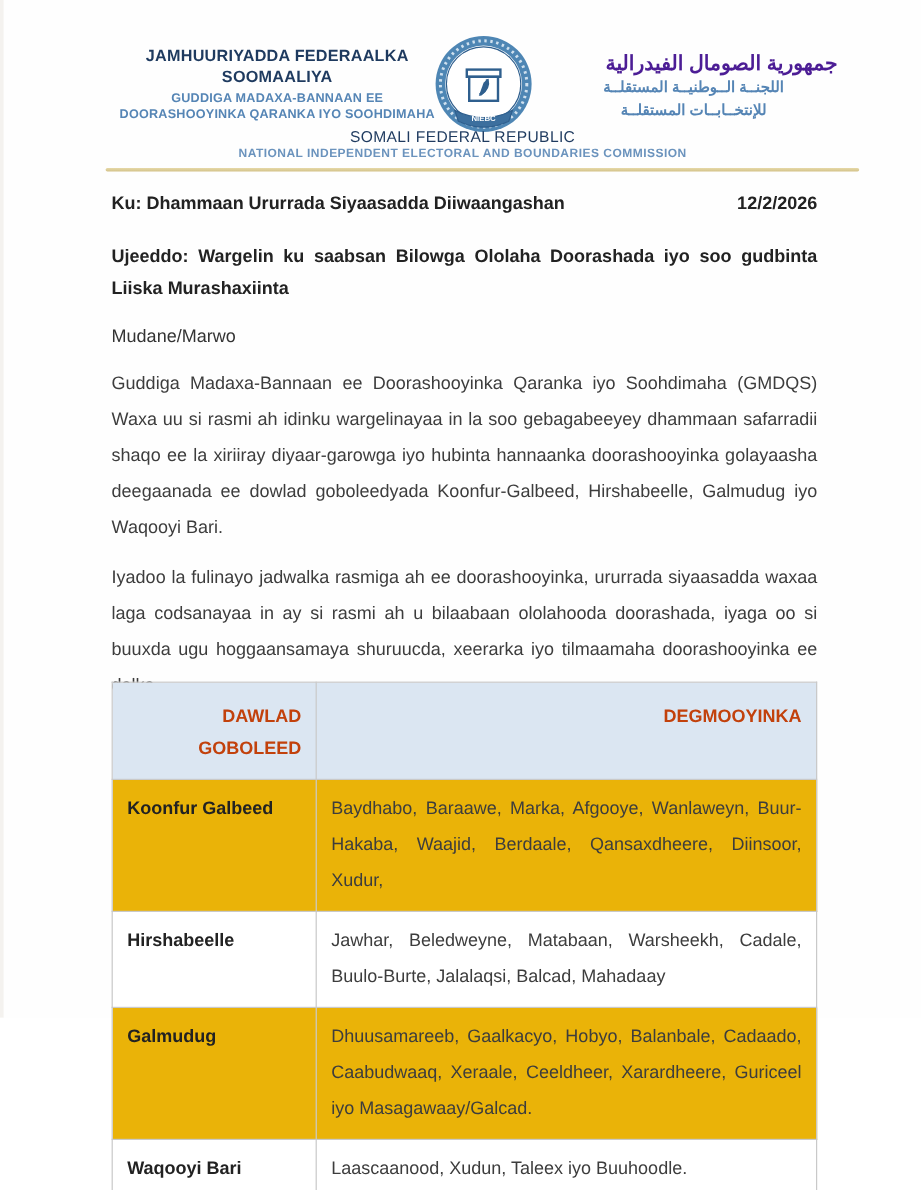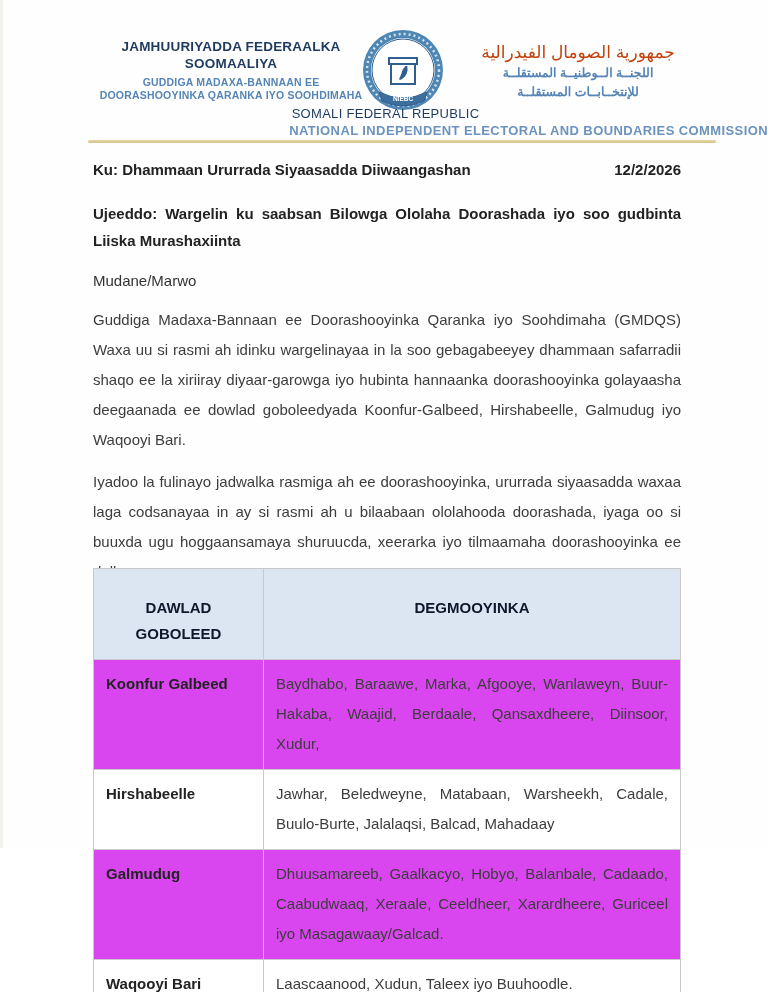--- a/index.html
+++ b/index.html
@@ -34,40 +34,41 @@
   .lh-left .subtitle {
     margin-top:4px;
     font-size:10.5px; font-weight:bold; color:#5585b5;
     line-height:13px; letter-spacing:.2px;
   }
   .lh-right {
     position:absolute; right:70px; top:42px; width:240px;
     text-align:center; direction:rtl;
   }
   .lh-right .ar-title {
-    font-size:17px; font-weight:normal; color:#c2410c;
+    font-size:17px; font-weight:bold; color:#4c1d95;
     line-height:22px;
+    text-align:right;
   }
   .lh-right .ar-sub {
     font-size:12.5px; font-weight:bold; color:#5585b5;
     line-height:19px;
   }
   .logo-wrap {
     position:absolute; left:356px; top:28px; width:88px; height:90px;
   }
   .lh-center-en {
     position:absolute; left:0; right:0; top:106px;
     text-align:center;
   }
   .lh-center-en .en-title {
     font-size:13px; font-weight:normal; color:#1e3a5f; letter-spacing:.3px;
   }
   .lh-center-en .en-sub {
     margin-top:2px;
-    font-size:13px; font-weight:bold; color:#6b93bd; letter-spacing:.4px;text-align:right;
+    font-size:10px; font-weight:bold; color:#6b93bd; letter-spacing:.4px;
   }
   .gold-rule {
     position:absolute; left:85px; top:140px; width:628px; height:3px;
     background:linear-gradient(#e6d9a8,#d3c188);
     border-radius:2px;
   }
   
   .body-text {
     position:absolute; left:90px; top:158px; width:588px;
     font-size:15px; line-height:30px;
@@ -91,27 +92,27 @@
     font-size:15px;
   }
   table.districts th, table.districts td {
     border:1px solid #c9c9c9;
     vertical-align:top;
     padding:9px 12px 10px 12px;
     line-height:30px;
   }
   table.districts th {
     background:#dbe6f2;
-    color:#0f172a; font-weight:bold; text-align:center;
-    line-height:26px; padding-top:26px; padding-bottom:12px;
+    color:#c2410c; font-weight:bold; text-align:right;
+    line-height:26px; padding-top:16px; padding-bottom:12px;
   }
   th .narrow { display:inline-block; max-width:110px; }
   td.state { width:170px; font-weight:bold; color:#222; }
   td.list  { text-align:justify; color:#3d3d3d; }
-  tr.band-gray td { background:#d946ef;margin-top:44px; }
+  tr.band-gray td { background:#eab308;margin-top:44px; }
   tr.band-white td { background:#ffffff; }
 </style>
 </head>
 <body>
 
 <div class="page">
 
   <div class="letterhead">
 
     <div class="lh-left">

